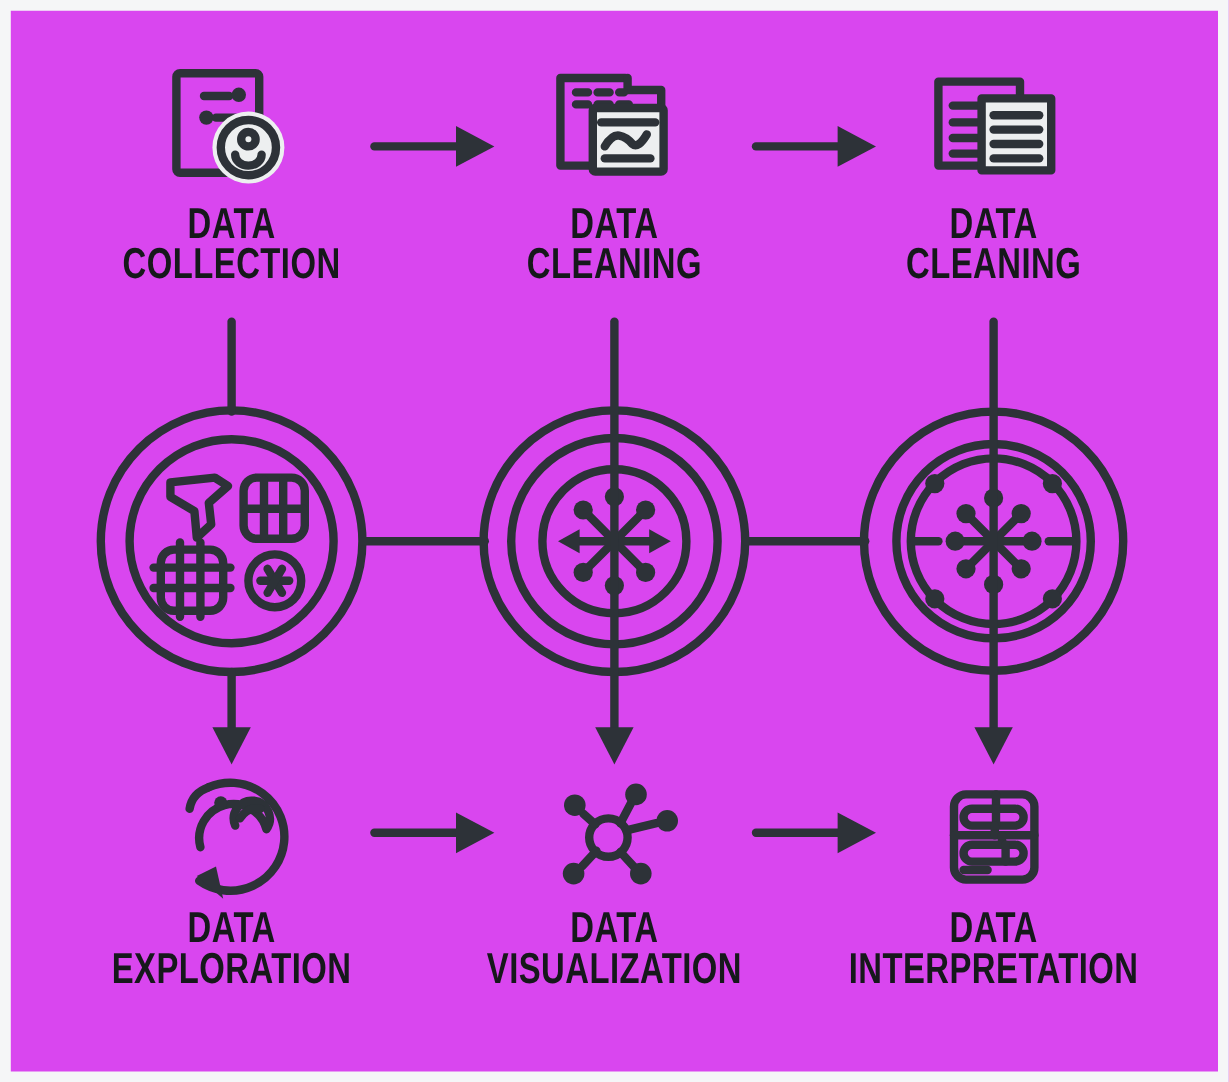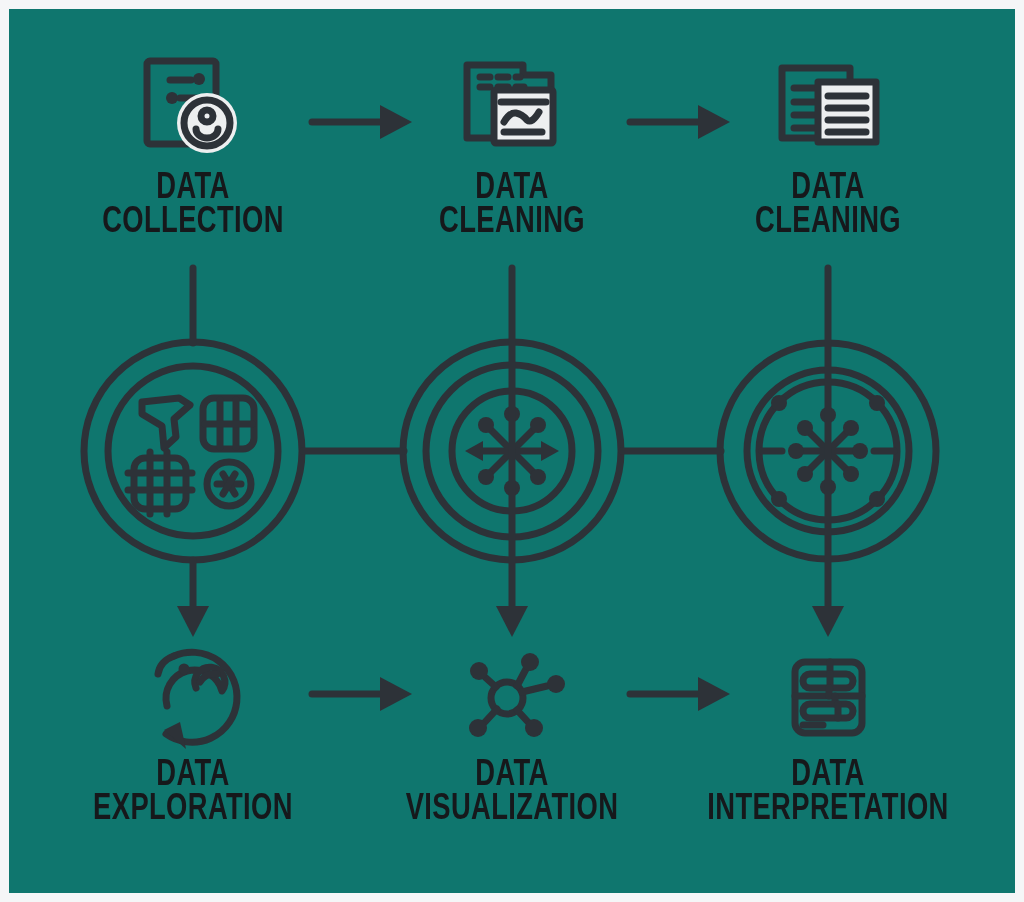--- a/index.html
+++ b/index.html
@@ -1,18 +1,18 @@
 <!DOCTYPE html>
 <html><head>
 <meta charset="utf-8">
 <style>
   html,body{margin:0;padding:0;background:#dfe1e3;}
   .stage{
     position:relative;width:1024px;height:902px;margin:0 auto;
-    background:#0f766e;overflow:hidden;
+    background:#d946ef;overflow:hidden;
     box-shadow:inset 0 0 0 9px #f5f6f7;
     font-family:"Liberation Sans",sans-serif;
   }
   svg{position:absolute;left:0;top:0;}
   .s{fill:none;stroke:#2d3238;stroke-width:7;stroke-linecap:round;stroke-linejoin:round;}
   .f{fill:#2d3238;stroke:none;}
   .bgfill{fill:#edeff0;}
   .label{
     position:absolute;width:340px;text-align:center;
     color:#16181b;font-weight:700;font-size:36px;line-height:34px;

